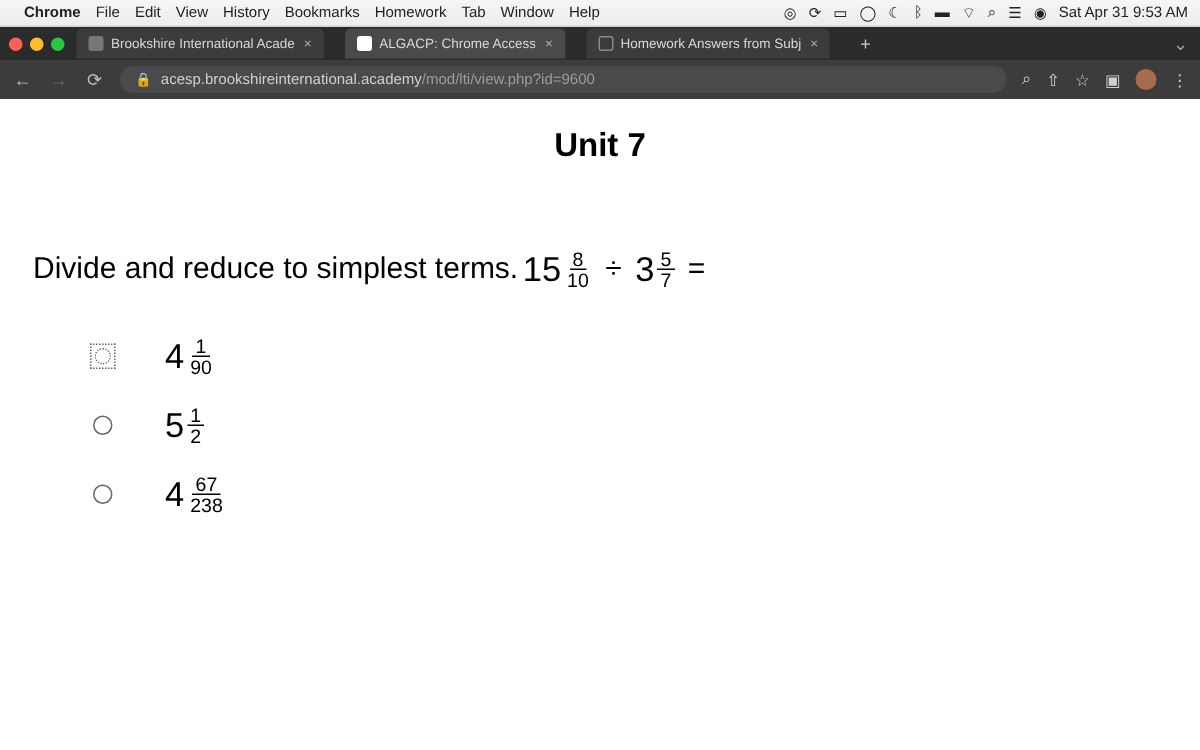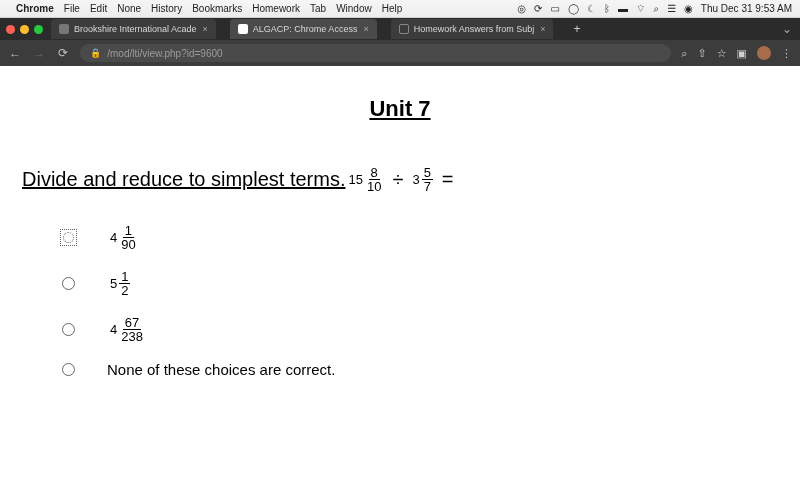--- a/index.html
+++ b/index.html
@@ -32,25 +32,25 @@
   .toolbar { display:flex; align-items:center; height:26px; background:#3c3c3c; padding:0 8px; gap:10px; }
   .toolbar .nav-ico { color:#bdbdbd; font-size:12px; width:14px; text-align:center; }
   .omnibox { flex:1; display:flex; align-items:center; background:#4a4a4a; border-radius:12px; height:18px; padding:0 10px; color:#cfcfcf; font-size:10px; }
   .omnibox .lock { margin-right:6px; font-size:9px; color:#cfcfcf; }
   .omnibox .url-dim { color:#9c9c9c; }
   .toolbar .right-ico { color:#cfcfcf; font-size:11px; }
   .avatar { width:14px; height:14px; border-radius:50%; background:#a86b4c; }
 
   
   .page { background:#fff; height: calc(500px - 18px - 22px - 26px); padding: 0; position:relative; }
-  .unit { position:absolute; top:30px; left:0; right:0; text-align:center; font-family: Arial, sans-serif; font-weight:700; font-size:22px;text-decoration:underline; }
+  .unit { position:absolute; top:18px; left:0; right:0; text-align:center; font-family: Arial, sans-serif; font-weight:700; font-size:22px; }
   .question { position:absolute; top:100px; left:22px; right:30px; font-family: Arial, sans-serif; font-size:20px; display:flex; align-items:center; }
-  .qtext { white-space:nowrap;text-decoration:underline; }
+  .qtext { white-space:nowrap; }
   .mixed { display:inline-flex; align-items:center; margin:0 3px; }
-  .mixed .whole { font-size:13px; }
+  .mixed .whole { font-size:23px; }
   .mixed .frac { display:inline-flex; flex-direction:column; align-items:center; font-size:13px; line-height:13px; margin-left:2px; }
   .mixed .frac .num { border-bottom:1.3px solid #000; padding:0 2px; }
   .mixed .frac .den { padding:0 2px; }
   .op { margin: 0 6px; font-size:20px; }
 
   .choices { position:absolute; top:148px; left:62px; }
   .choice { display:flex; align-items:center; height:46px; }
   .radio { width:13px; height:13px; border:1px solid #666; border-radius:50%; margin-right:32px; background:#fff; flex-shrink:0; }
   .radio.sel { width:17px; height:17px; border:1px dotted #666; border-radius:0; position:relative; margin-left:-2px; margin-right:30px; display:flex; align-items:center; justify-content:center;}
   .radio.sel::after { content:""; width:9px; height:9px; border:1px dotted #666; border-radius:50%; }
@@ -58,40 +58,40 @@
   .choice .plain { font-size:15px; }
 </style>
 </head>
 <body>
 
 <div class="mac-menubar">
   <span class="apple"></span>
   <span class="menu-item" style="font-weight:600">Chrome</span>
   <span class="menu-item">File</span>
   <span class="menu-item">Edit</span>
-  <span class="menu-item">None</span>
+  <span class="menu-item">View</span>
   <span class="menu-item">History</span>
   <span class="menu-item">Bookmarks</span>
   <span class="menu-item">Homework</span>
   <span class="menu-item">Tab</span>
   <span class="menu-item">Window</span>
   <span class="menu-item">Help</span>
   <span class="spacer"></span>
   <span class="status-item">◎</span>
   <span class="status-item">⟳</span>
   <span class="status-item">▭</span>
   <span class="status-item">◯</span>
   <span class="status-item">☾</span>
   <span class="status-item">ᛒ</span>
   <span class="status-item">▬</span>
   <span class="status-item">⌔</span>
   <span class="status-item">⌕</span>
   <span class="status-item">☰</span>
   <span class="status-item">◉</span>
-  <span class="clock">Thu Dec 31 9:53 AM</span>
+  <span class="clock">Sat Apr 31 9:53 AM</span>
 </div>
 
 <div class="chrome-top">
   <div class="tabstrip">
     <div class="traffic">
       <div class="dot red"></div>
       <div class="dot yellow"></div>
       <div class="dot green"></div>
     </div>
     <div class="tab">
@@ -112,20 +112,21 @@
     <span class="newtab">+</span>
     <span class="right">⌄</span>
   </div>
 
   <div class="toolbar">
     <span class="nav-ico">←</span>
     <span class="nav-ico" style="color:#6a6a6a">→</span>
     <span class="nav-ico">⟳</span>
     <div class="omnibox">
       <span class="lock">🔒</span>
+      <span>acesp.brookshireinternational.academy</span>
         <span class="url-dim">/mod/lti/view.php?id=9600</span>
     </div>
     <span class="right-ico">⌕</span>
     <span class="right-ico">⇧</span>
     <span class="right-ico">☆</span>
     <span class="right-ico">▣</span>
     <span class="avatar"></span>
     <span class="right-ico">⋮</span>
   </div>
 </div>
@@ -183,18 +184,14 @@
       <span class="ctext">
         <span class="mixed">
           <span class="whole">4</span>
           <span class="frac">
             <span class="num">67</span>
             <span class="den">238</span>
           </span>
         </span>
       </span>
     </div>
-    <div class="choice" style="height:34px">
-      <span class="radio"></span>
-      <span class="ctext plain">None of these choices are correct.</span>
-    </div>
   </div>
 </div>
 
 </body></html>

